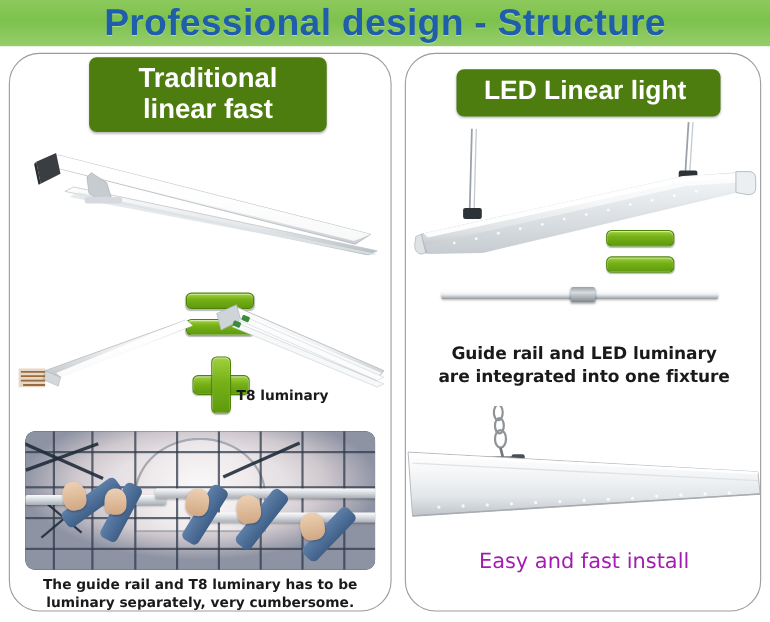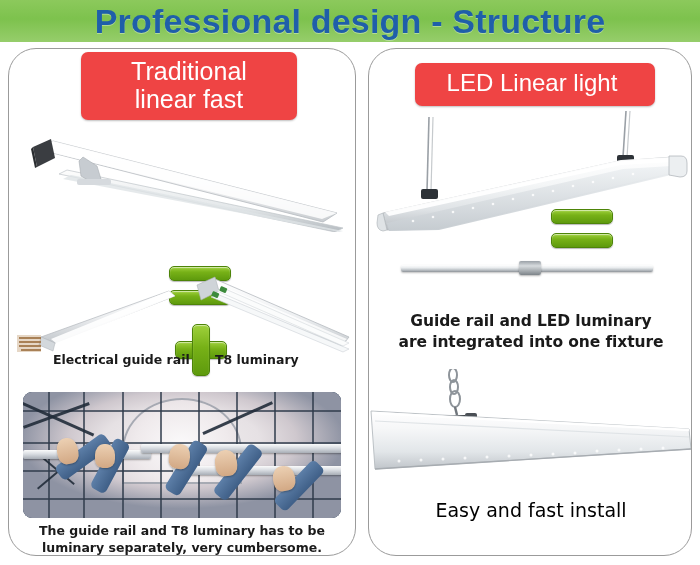--- a/index.html
+++ b/index.html
@@ -51,24 +51,24 @@
     background: #ffffff;
     box-sizing: border-box;
     overflow: hidden;
   }
   .panel-left  { left: 8px;   width: 348px; }
   .panel-right { left: 368px; width: 324px; }
 
   
   .badge {
     position: absolute;
-    background: #ef4444;
+    background: #4d7c0f;
     border-radius: 7px;
     color: #ffffff;
-    font-weight: normal;
+    font-weight: bold;
     text-align: center;
     line-height: 1.12;
     box-shadow: 0 1px 2px rgba(0,0,0,0.25);
     z-index: 6;
     padding: 5px 14px 7px 14px;
     box-sizing: border-box;
   }
   .badge-left {
     left: 72px; top: 3px;
     width: 216px;
@@ -240,21 +240,21 @@
   }
 
   .easy-text {
     position: absolute;
     left: 0; top: 450px;
     width: 324px;
     text-align: center;
     font-family: "DejaVu Sans", sans-serif;
     font-size: 19px;
     font-weight: normal;
-    color: #000000;
+    color: #a21caf;
   }
 
   .eq-left  { left: 160px; top: 217px; }
   .plus-left{ left: 166px; top: 275px; }
   .eq-right { left: 182px; top: 160px; }
 </style>
 </head>
 <body>
 
 <div class="header">
@@ -349,21 +349,20 @@
         <polygon points="6,14 24,6 28,20 10,29" fill="#cfd4d8" stroke="#adb2b7" stroke-width="0.6"></polygon>
 
         <polygon points="20,26 26,23 158,78 152,81" fill="#f6f8f9" stroke="#cdd2d6" stroke-width="0.6"></polygon>
         <polygon points="26,20 32,17 158,72 152,75" fill="#fbfcfc" stroke="#d3d8dc" stroke-width="0.6"></polygon>
 
         <rect x="22" y="20" width="7" height="5" rx="1" fill="#3c8a3c" transform="rotate(22 22 20)"></rect>
         <rect x="30" y="15" width="7" height="5" rx="1" fill="#3c8a3c" transform="rotate(22 30 15)"></rect>
       </svg>
     </div>
 
-    <div class="small-label label-rail">Electrical guide rail</div>
     <div class="small-label label-t8">T8 luminary</div>
 
     <div class="photo">
       <div class="photo-sky"></div>
       <div class="photo-arch"></div>
 
       <div class="mullion-v" style="left:8%;"></div>
       <div class="mullion-v" style="left:19%;"></div>
       <div class="mullion-v" style="left:31%;"></div>
       <div class="mullion-v" style="left:43%;"></div>

